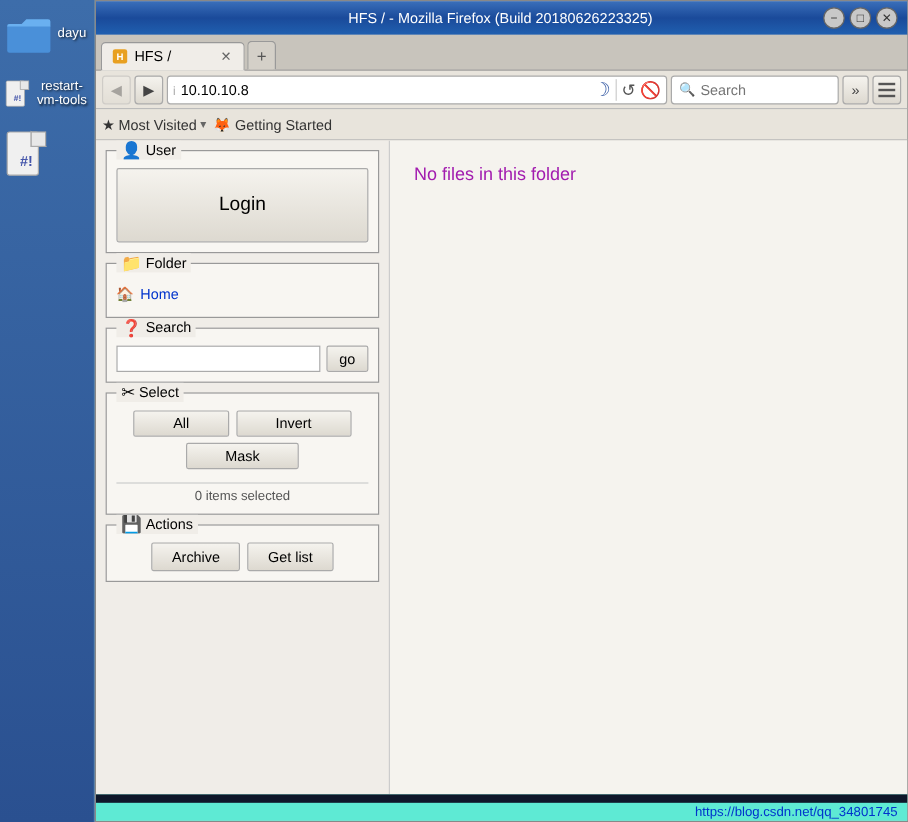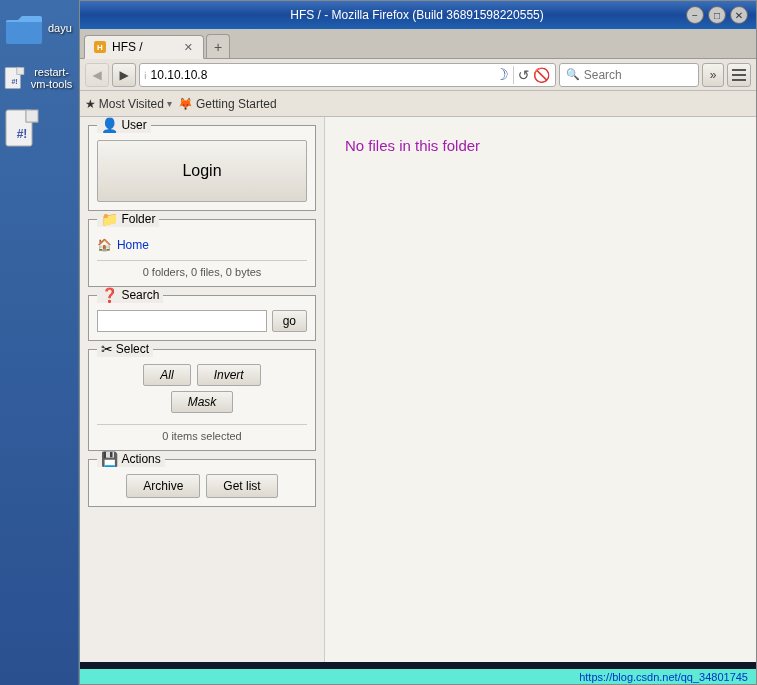--- a/index.html
+++ b/index.html
@@ -433,27 +433,26 @@
 
     
     .select-buttons {
       display: flex;
       gap: 6px;
       justify-content: center;
       margin-bottom: 5px;
     }
 
     .select-btn {
-      padding: 3px 16px;
+      padding: 3px 32px;
       background: linear-gradient(to bottom, #f5f3ee, #ddd9d0);
       border: 1px solid #aaa;
       border-radius: 2px;
       cursor: pointer;
       font-size: 12px;
-      font-style: italic;
     }
 
     .mask-row {
       display: flex;
       justify-content: center;
       margin-bottom: 11px;
     }
 
     .select-stats {
       border-top: 1px solid #ccc;
@@ -537,21 +536,21 @@
       <rect x="22" y="2" width="12" height="12" rx="0" fill="#e8e8e8" stroke="#aaa" stroke-width="1"></rect>
       <text x="18" y="30" font-size="12" fill="#4455aa" text-anchor="middle" font-family="Arial" font-weight="bold">#!</text>
     </svg>
   </div>
 </div>
 
 <div class="browser-window">
 
   <div class="title-bar">
     <div style="width:60px;"></div>
-    <span class="title-bar-title">HFS / - Mozilla Firefox (Build 36891598220555)</span>
+    <span class="title-bar-title">HFS / - Mozilla Firefox (Build 20180626223325)</span>
     <div class="title-bar-buttons">
       <div class="title-btn">−</div>
       <div class="title-btn">□</div>
       <div class="title-btn">✕</div>
     </div>
   </div>
 
   <div class="tab-bar">
     <div class="tab active">
       <svg width="14" height="14" viewBox="0 0 14 14">
@@ -619,21 +618,20 @@
       <div class="section-box">
         <div class="section-legend">
           <span class="section-legend-icon">📁</span>
           <span>Folder</span>
         </div>
         <div class="section-content">
           <a class="folder-link">
             <span>🏠</span>
             <span>Home</span>
           </a>
-          <div class="folder-stats">0 folders, 0 files, 0 bytes</div>
         </div>
       </div>
 
       <div class="section-box">
         <div class="section-legend">
           <span class="section-legend-icon">❓</span>
           <span>Search</span>
         </div>
         <div class="section-content">
           <div class="search-row">

